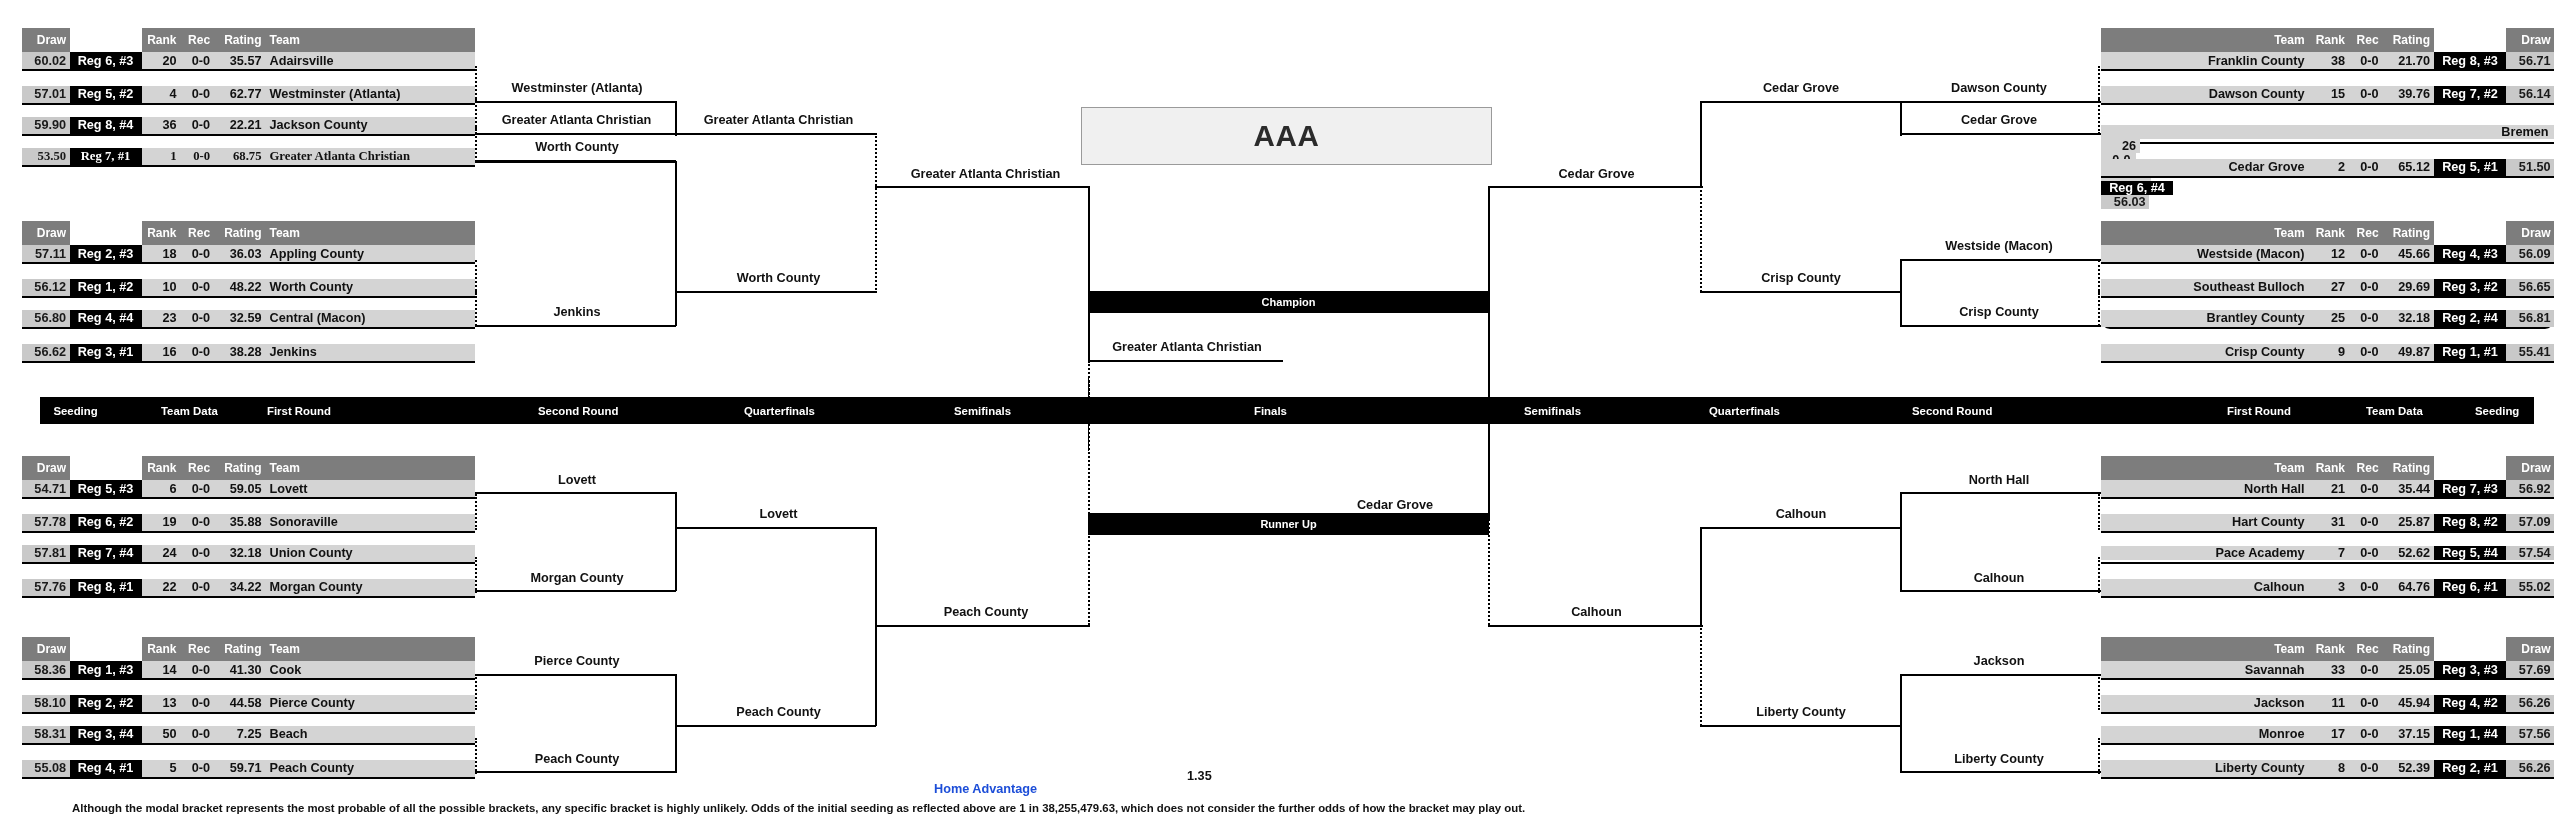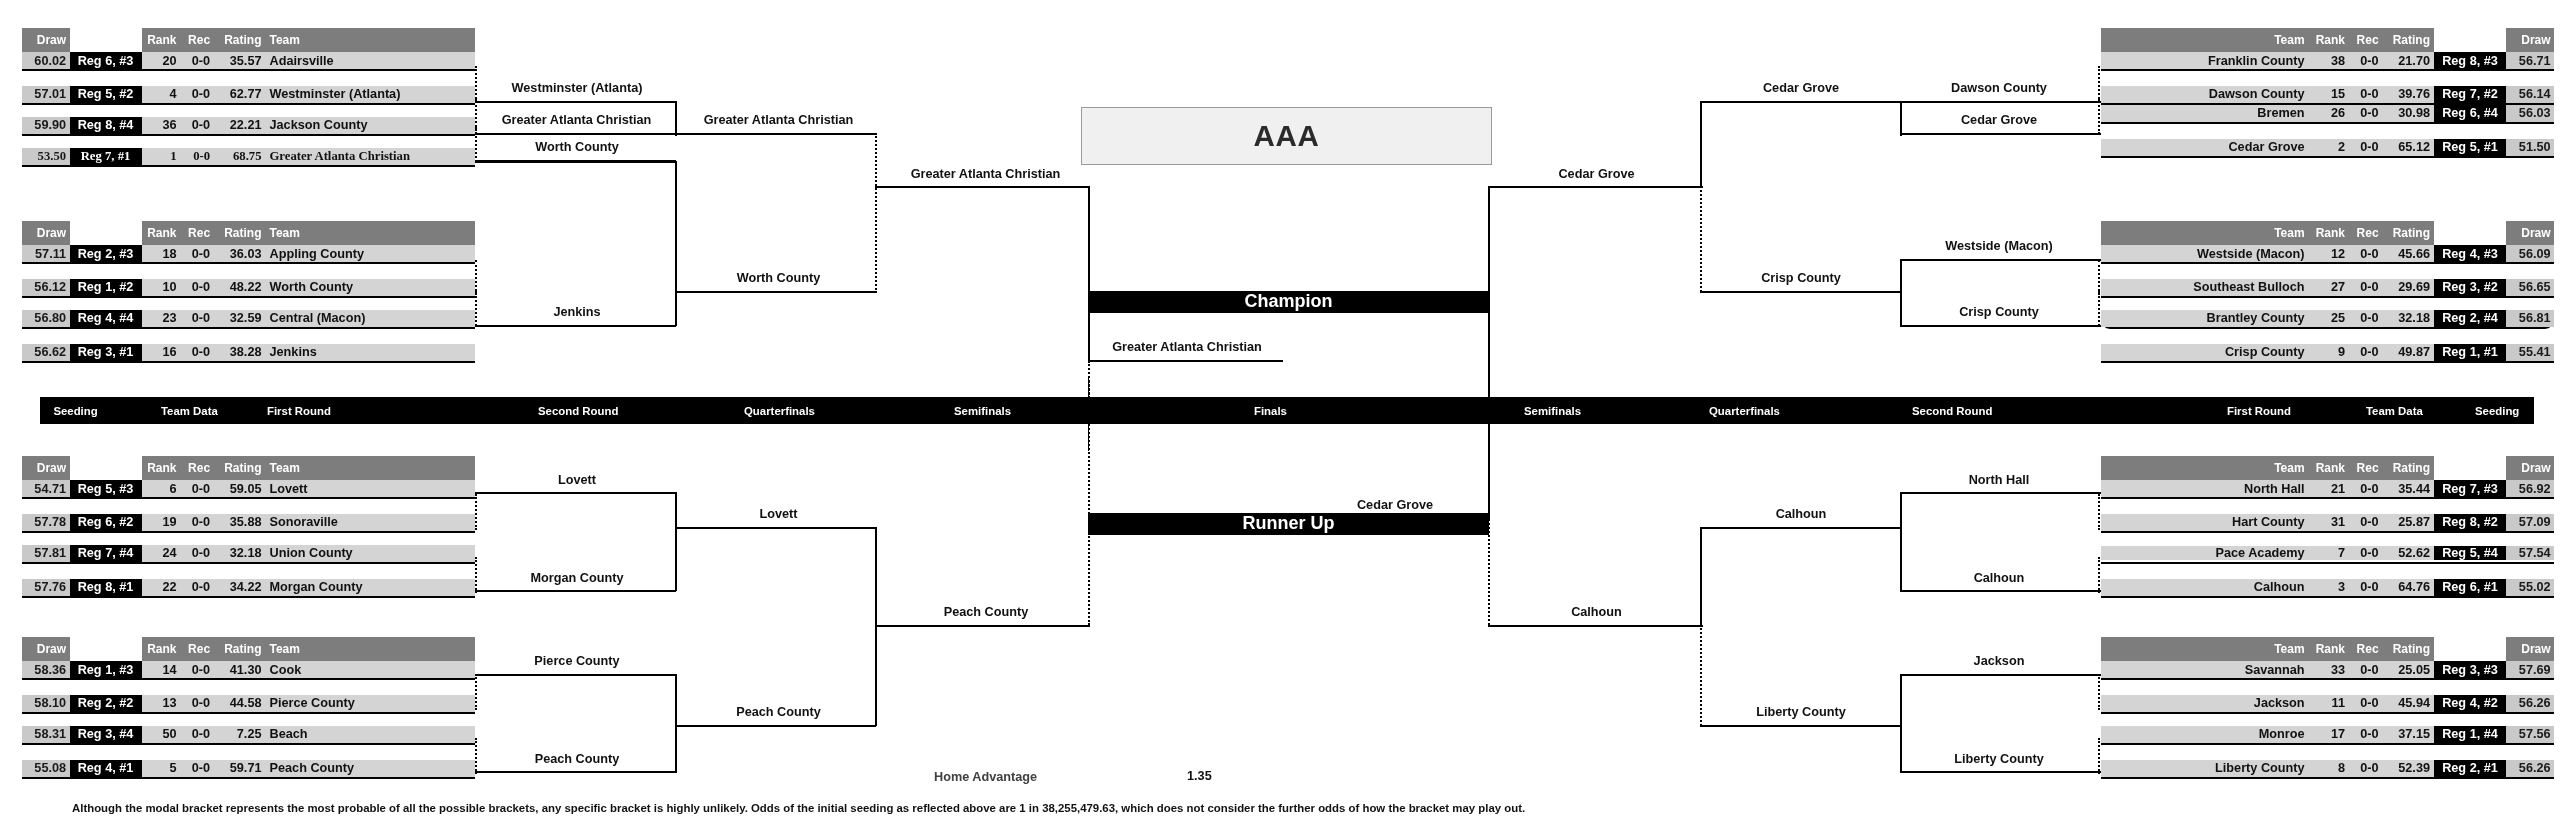--- a/index.html
+++ b/index.html
@@ -60,34 +60,34 @@
   #titlebox {
     position: absolute; left: 1081px; top: 107px; width: 411px; height: 58px;
     background: #f0f0f0; border: 1.3px solid #9a9a9a;
     display: flex; align-items: center; justify-content: center;
   }
   #titlebox span { font-size: 29.5px; font-weight: bold; color: #2b2b2b; letter-spacing: 0.7px; }
 
   .blackbar {
     position: absolute; background: #000; color: #fff;
     display: flex; align-items: center; justify-content: center;
-    font-size: 18px; font-weight: bold;
+    font-size: 11px; font-weight: bold;
   }
 
   #roundbar {
     position: absolute; left: 40px; top: 397px; width: 2494px; height: 27px;
     background: #000000;
   }
   #roundbar .rlabel {
     position: absolute; top: 0; height: 27px; display: flex; align-items: center;
     color: #ffffff; font-size: 11.4px; font-weight: bold; white-space: nowrap;
   }
   .vrule { position: absolute; width: 0; border-left: 1.3px solid #000; }
 
-  #homeadv { position: absolute; font-size: 12.7px; font-weight: bold; color: #404040; }
+  #homeadv { position: absolute; font-size: 12.7px; font-weight: bold; color: #1d4ed8; margin-top: 12px; }
   #footnote {
     position: absolute; left: 72px; top: 802px; width: 2449px;
     font-size: 11.4px; font-weight: bold; color: #111; white-space: nowrap;
   }
 </style>
 </head>
 <body>
 
 <div id="stage">
 
@@ -281,21 +281,21 @@
       <div class="cell c-draw draw">56.71</div>
     </div>
     <div class="trow" style="margin-top:14.8px;">
       <div class="cell c-team team">Dawson County</div>
       <div class="cell c-rank rank">15</div>
       <div class="cell c-rec rec">0-0</div>
       <div class="cell c-rating rating">39.76</div>
       <div class="cell c-seed seedlb">Reg 7, #2</div>
       <div class="cell c-draw draw">56.14</div>
     </div>
-    <div class="trow" style="margin-top:0;">
+    <div class="trow" style="margin-top:20px;flex-direction:column;">
       <div class="cell c-team team">Bremen</div>
       <div class="cell c-rank rank">26</div>
       <div class="cell c-rec rec">0-0</div>
       <div class="cell c-rating rating">30.98</div>
       <div class="cell c-seed seedlb">Reg 6, #4</div>
       <div class="cell c-draw draw">56.03</div>
     </div>
     <div class="trow" style="margin-top:14.8px;">
       <div class="cell c-team team">Cedar Grove</div>
       <div class="cell c-rank rank">2</div>

